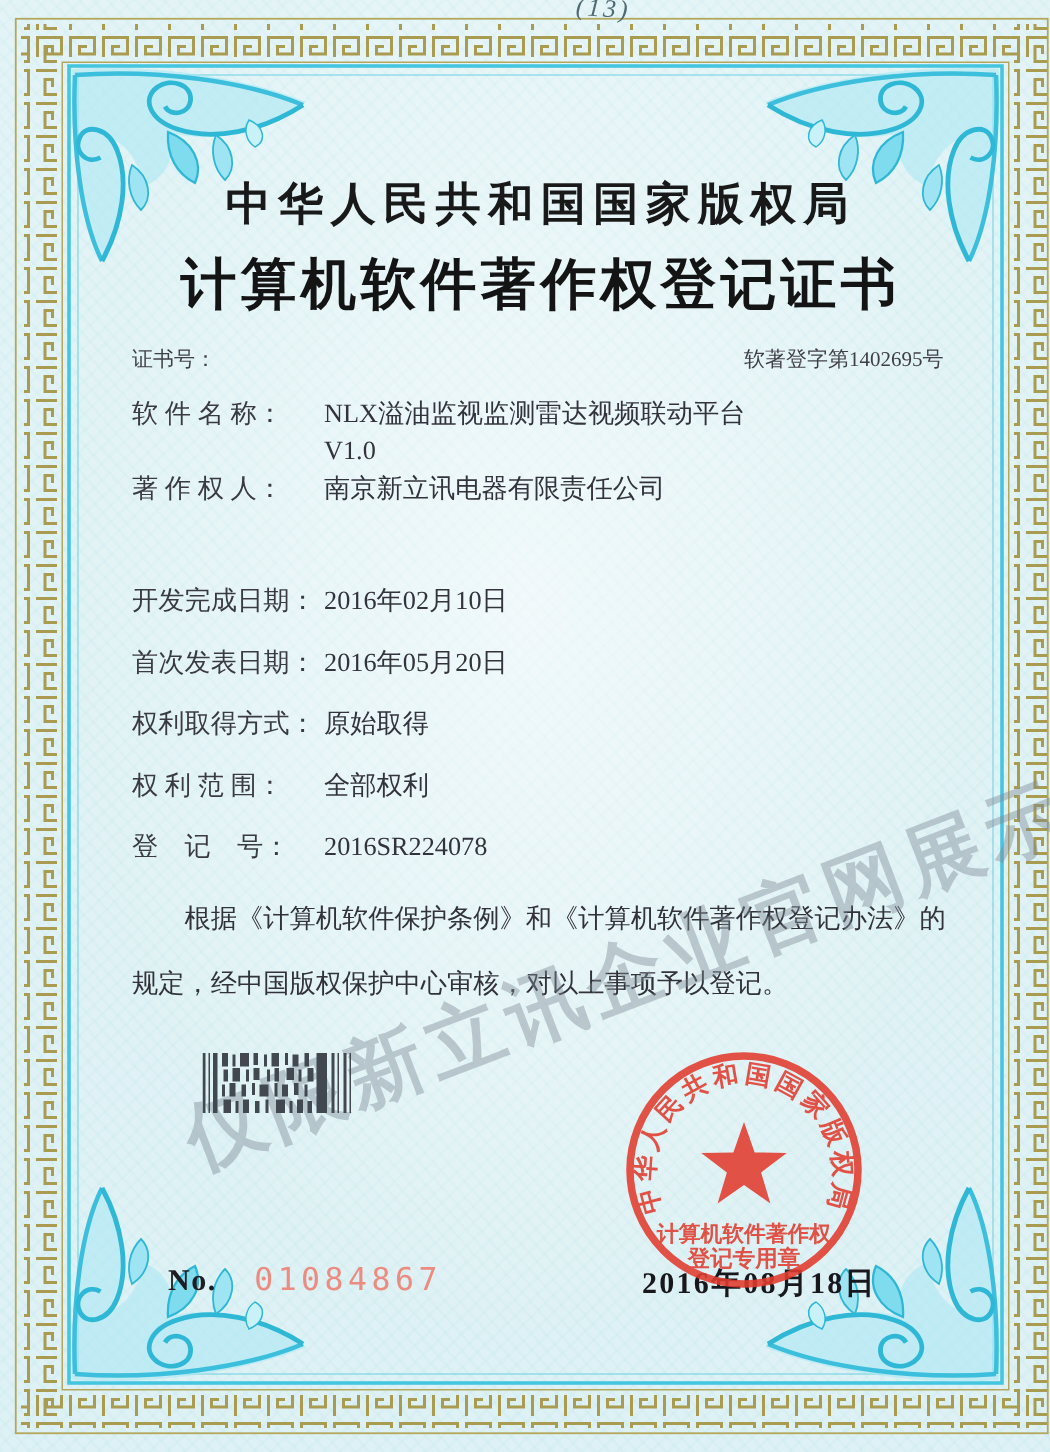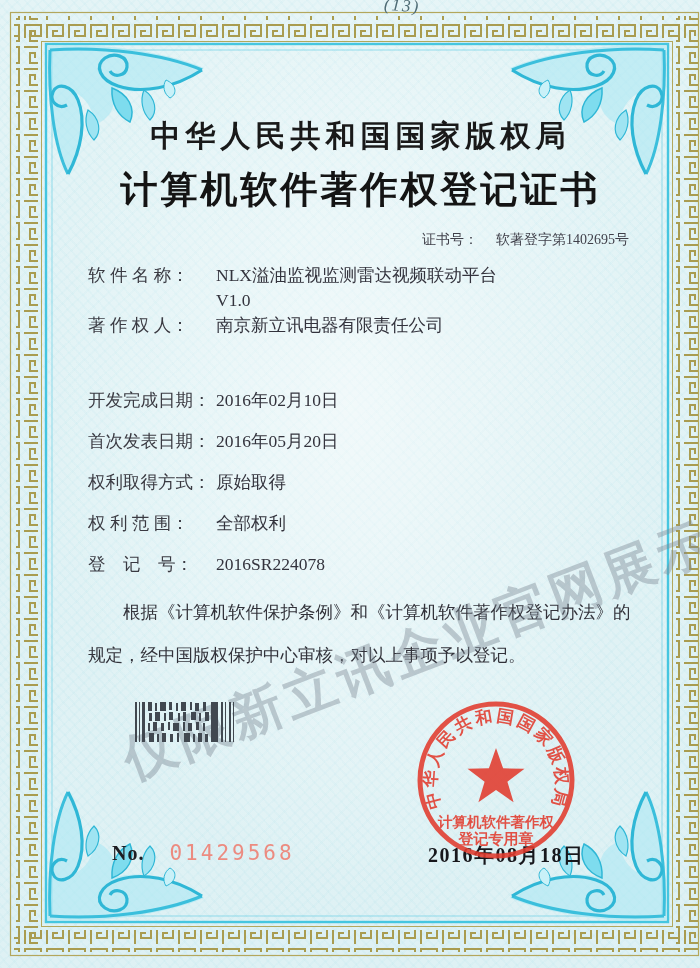--- a/index.html
+++ b/index.html
@@ -28,21 +28,21 @@
   }
   .authority{
     text-align:center;font-size:30px;font-weight:bold;color:#191919;
     letter-spacing:5px;margin-top:8px;
   }
   .cert-title{
     text-align:center;font-size:37px;font-weight:bold;color:#141414;
     letter-spacing:3px;margin-top:8px;
   }
   .cert-no-row{
-    display:flex;justify-content:flex-end;gap:18px;
+    display:flex;justify-content:space-between;gap:18px;
     font-size:14px;color:#3f3f49;margin-top:16px;padding-right:4px;
   }
   .fields{margin-top:14px;}
   .field-row{display:flex;align-items:flex-start;font-size:17.5px;line-height:25px;}
   .flabel{flex:0 0 128px;white-space:pre;color:#3a3a42;}
   .fvalue{color:#33333d;}
   .fvalue .v2{display:block;}
   .row-gap-s{}
   .row-gap-l{margin-top:50px;}
   .row-gap-m{margin-top:16px;}
@@ -228,16 +228,16 @@
     <text font-size="17" fill="#e23b2e" letter-spacing="3" font-weight="bold" font-family="Liberation Serif, DejaVu Serif, serif">
       <textPath href="#sealArc" startOffset="50%" text-anchor="middle">中华人民共和国国家版权局</textPath>
     </text>
     <polygon fill="#e23b2e" points="84,50 91.1,70.3 112.5,70.7 95.4,83.7 101.6,104.3 84,92 66.4,104.3 72.6,83.7 55.5,70.7 76.9,70.3"></polygon>
     <text x="84" y="129" text-anchor="middle" font-size="14.5" fill="#e23b2e" font-weight="bold" font-family="Liberation Serif, DejaVu Serif, serif">计算机软件著作权</text>
     <text x="84" y="146" text-anchor="middle" font-size="15" fill="#e23b2e" font-weight="bold" font-family="Liberation Serif, DejaVu Serif, serif">登记专用章</text>
   </svg>
 
   <div class="serial-row">
     <span class="serial-label">No.</span>
-    <span class="serial-value">01429568</span>
+    <span class="serial-value">01084867</span>
   </div>
 
 </div>
 
 </body></html>

